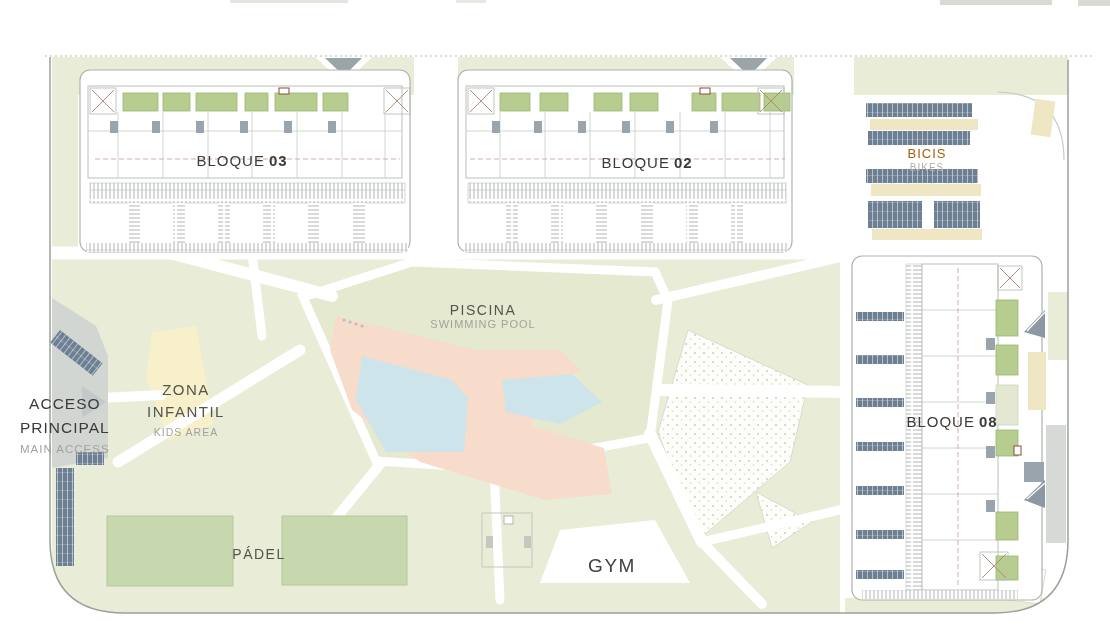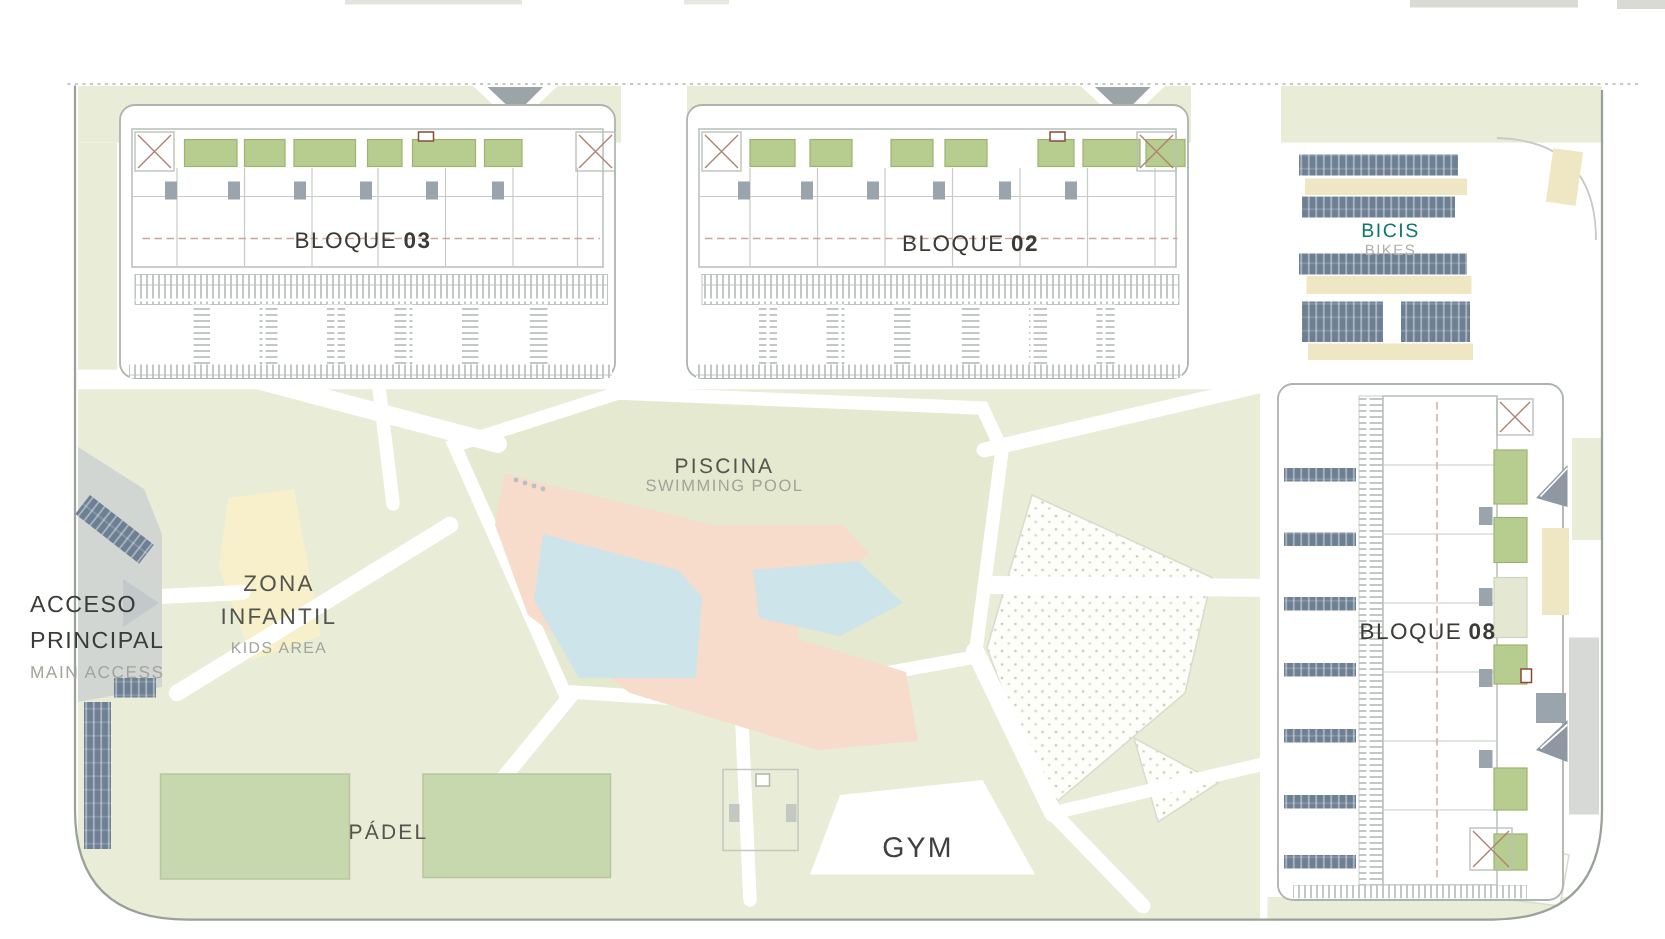--- a/index.html
+++ b/index.html
@@ -4,21 +4,21 @@
 <style>
   html,body{margin:0;padding:0;background:#ffffff;}
   .plan{position:relative;width:1110px;height:626px;overflow:hidden;background:#fff;
         font-family:"Liberation Sans",sans-serif;}
   .plan svg{position:absolute;left:0;top:0;}
   .lbl{position:absolute;white-space:nowrap;line-height:1.15;}
   .ctr{transform:translateX(-50%);text-align:center;}
   .blk{font-size:15px;letter-spacing:1px;color:var(--text-dark,#3b3b37);}
   .blk b{font-weight:bold;margin-left:4px;}
   .es{color:#55554f;letter-spacing:1.5px;}
-  .es-dark{color:var(--text-dark,#3b3b37);letter-spacing:1px;}
+  .es-dark{color:var(--text-dark,#3b3b37);letter-spacing:1px;text-align:center;}
   .en{color:var(--text-gray,#a3a39c);letter-spacing:1px;}
   .watermark{position:absolute;left:348px;top:290px;font-size:29px;font-weight:bold;
     letter-spacing:7px;color:rgba(255,255,255,0.66);
     -webkit-mask-image:linear-gradient(90deg,#000 0%,#000 55%,transparent 96%);
     mask-image:linear-gradient(90deg,#000 0%,#000 55%,transparent 96%);}
 </style>
 </head>
 <body>
 
 <div class="plan">
@@ -337,17 +337,17 @@
   <div class="es-dark" style="font-size:15.5px;margin-top:6px">PRINCIPAL</div>
   <div class="en" style="font-size:11.5px;margin-top:6px">MAIN ACCESS</div>
 </div>
 
 <div class="lbl ctr es" style="left:259px;top:546px;font-size:14px">PÁDEL</div>
 
 <div class="lbl ctr" style="left:612px;top:555px;font-size:19px;color:#404040;letter-spacing:1.5px">GYM</div>
 
 
 <div class="lbl ctr" style="left:927px;top:147px">
-  <div style="font-size:13px;color:#0f766e;letter-spacing:1px">BICIS</div>
+  <div style="font-size:13px;color:#a16207;letter-spacing:1px">BICIS</div>
   <div style="font-size:10px;color:#b0b0aa;letter-spacing:1px">BIKES</div>
 </div>
 
 </div>
 
 </body></html>

